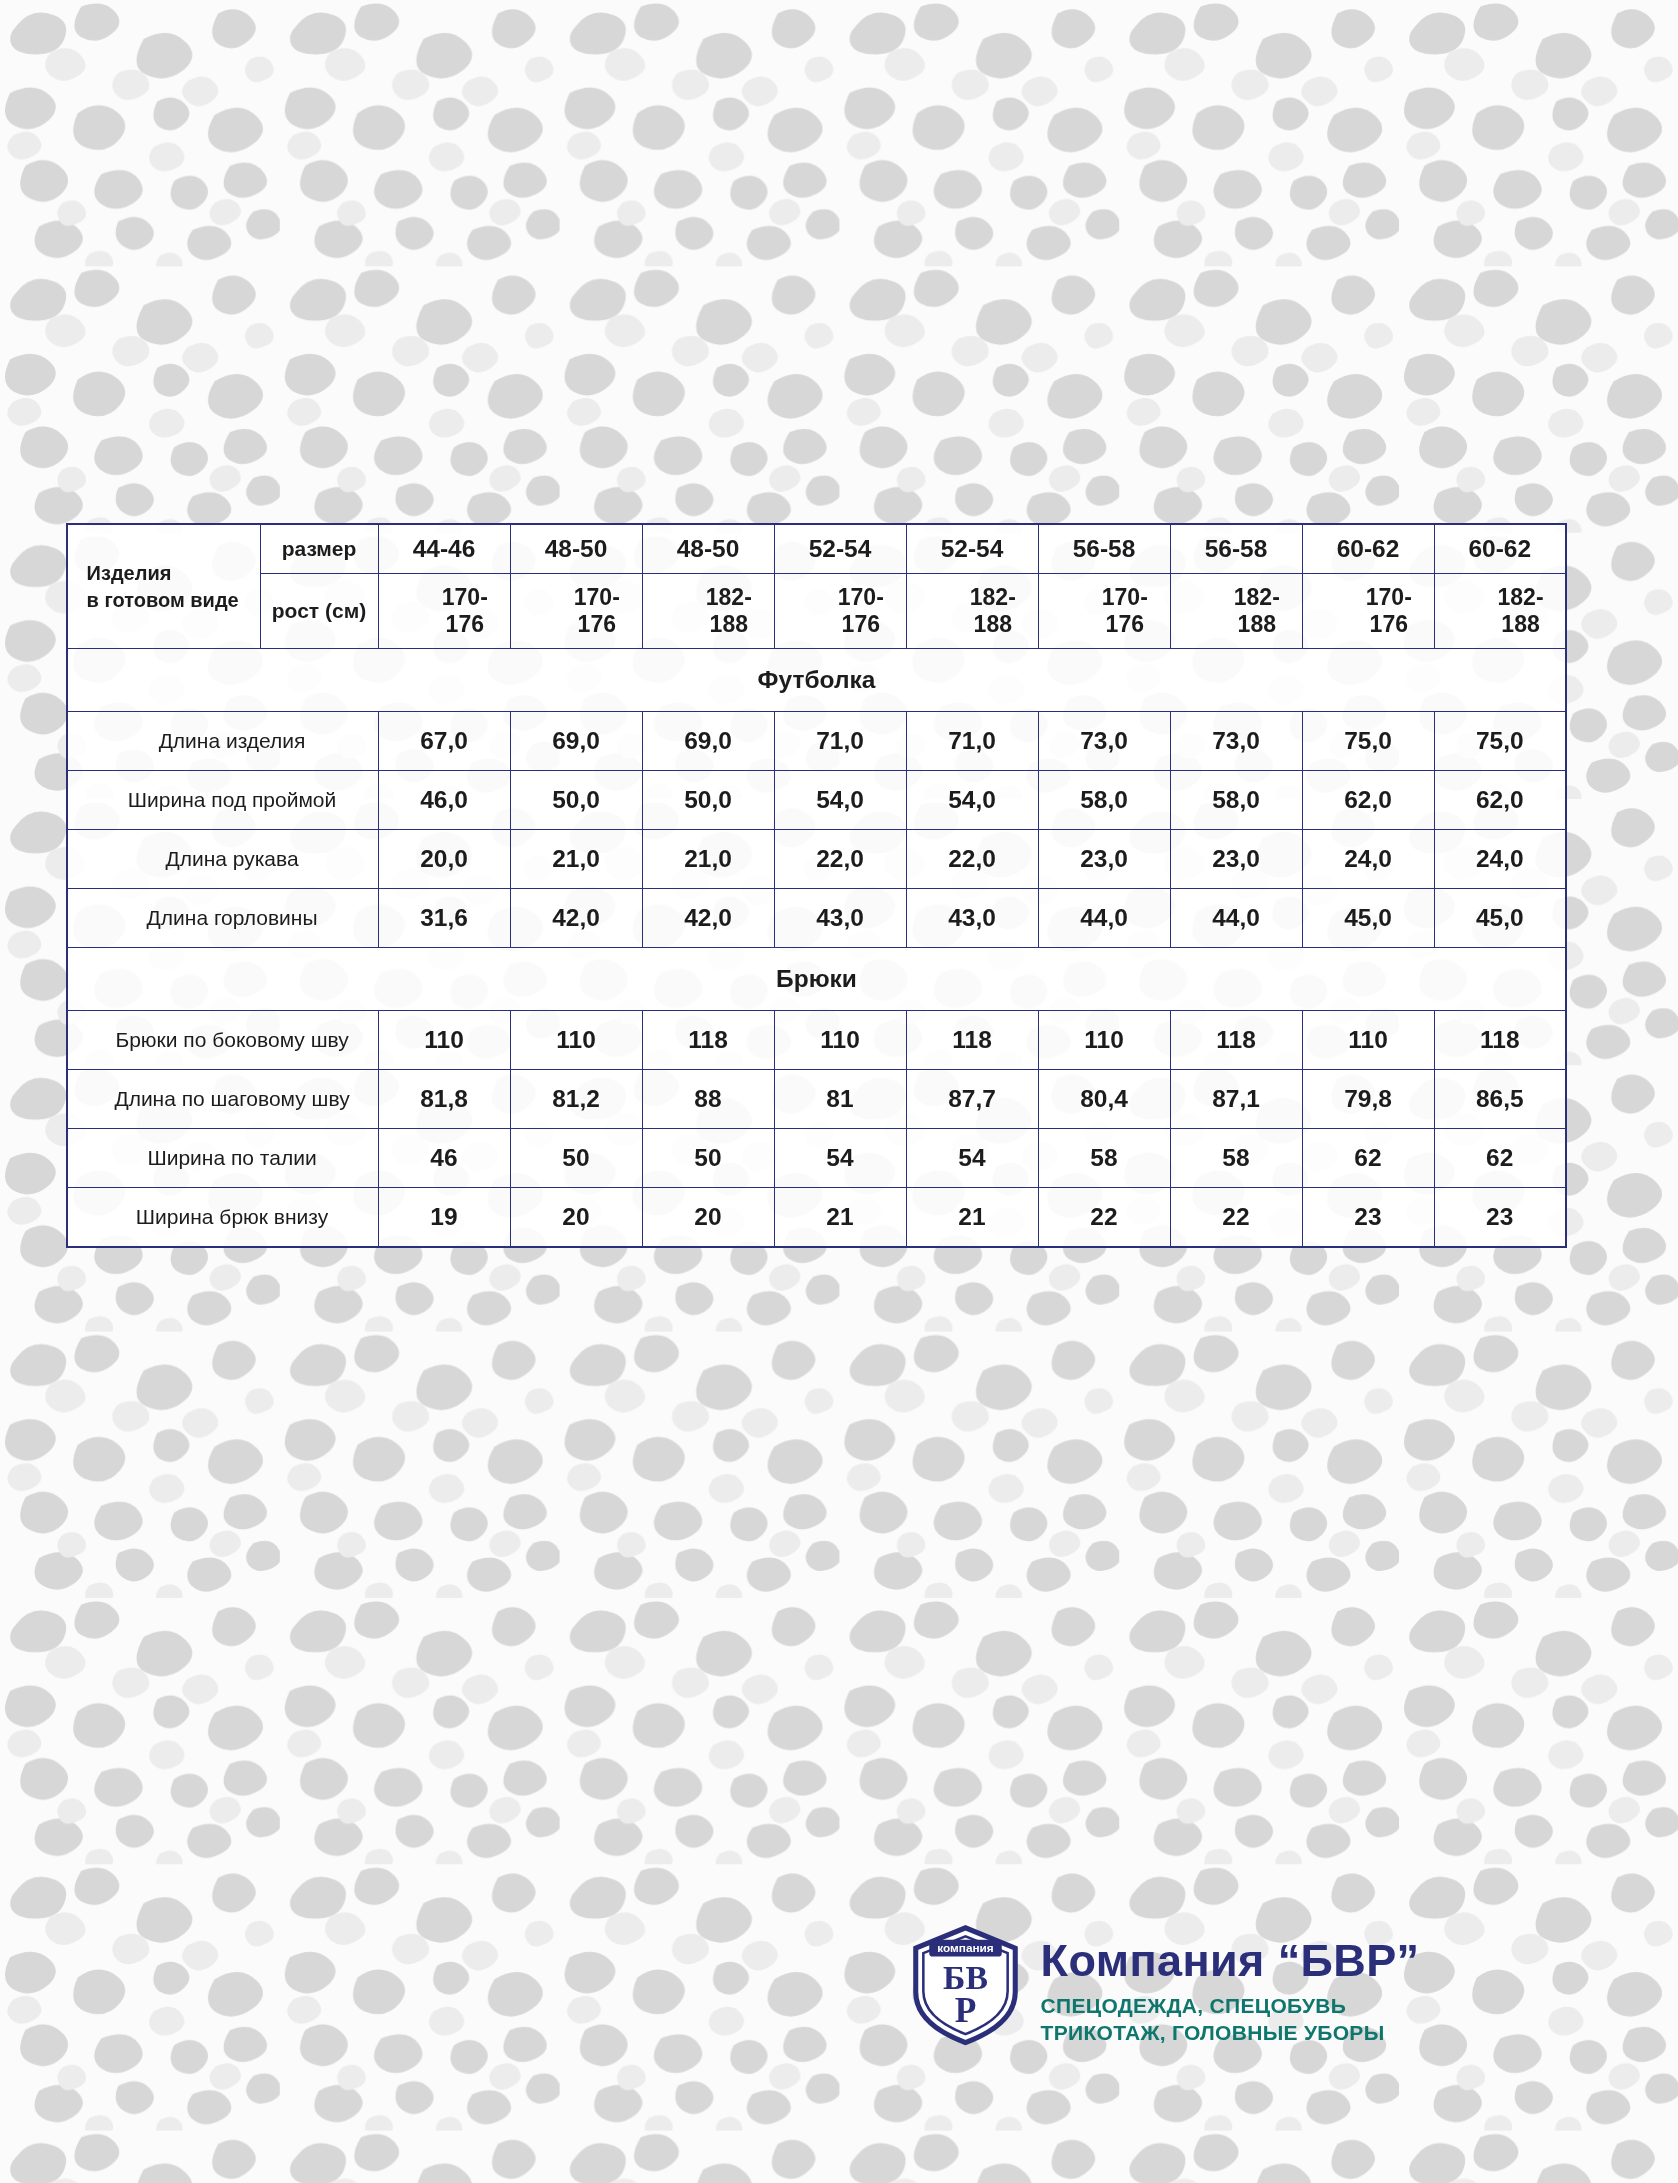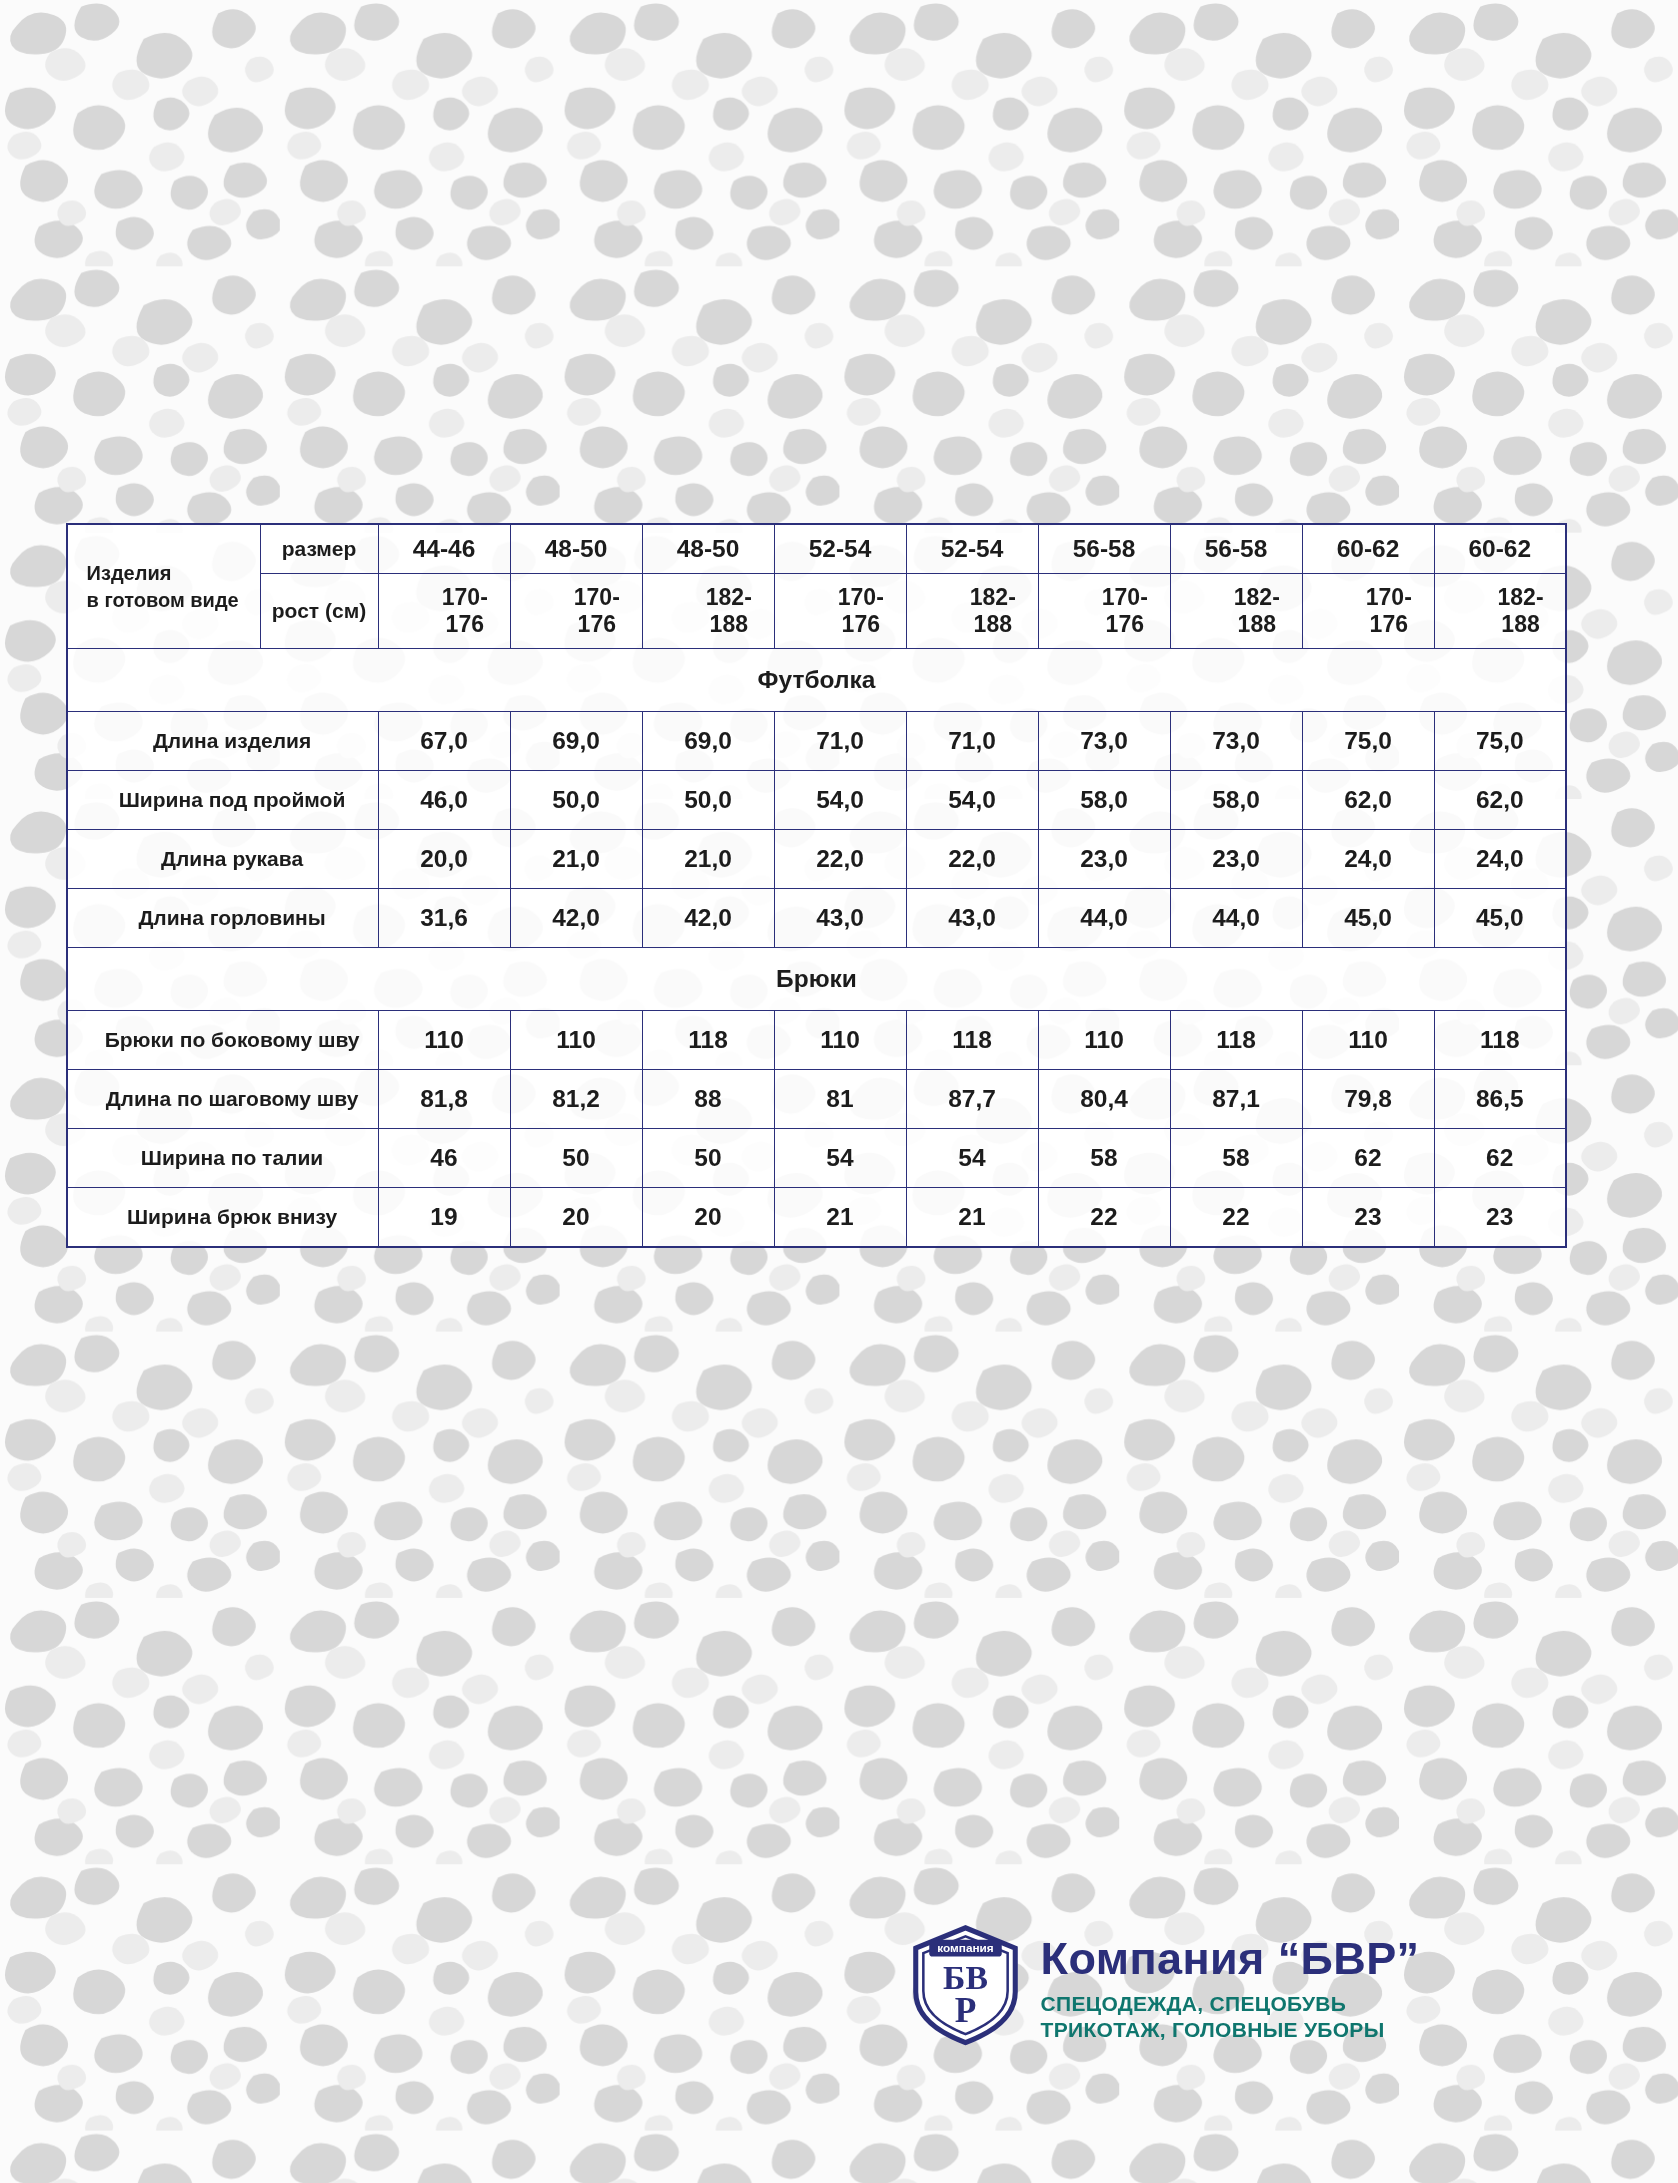--- a/index.html
+++ b/index.html
@@ -84,37 +84,37 @@
     font-weight: 700;
     padding: 17px 0;
     text-align: center;
   }
 
   
   .row-label {
     text-align: left;
     padding: 15px 0 15px 18.6px;
     font-size: 21px;
-    font-weight: 700;
+    font-weight: 400;
     white-space: nowrap;
   }
   .row-val {
     font-size: 24.5px;
     font-weight: 700;
     padding: 15px 1.7px;
   }
 
   
   #footer-logo {
     position: absolute;
     left: 909px;
     top: 1919px;
     z-index: 3;
     display: flex;
-    align-items: flex-start;
+    align-items: center;
     gap: 18.6px;
   }
   .shield-wrap {
     position: relative;
     width: 113px;
     height: 129px;
     flex: 0 0 auto;
   }
   .brand-text {
     padding-top: 17px;

